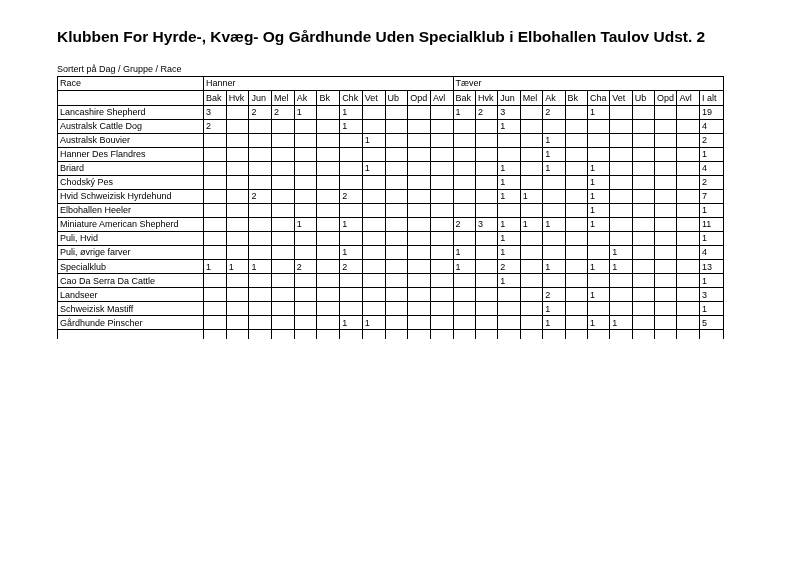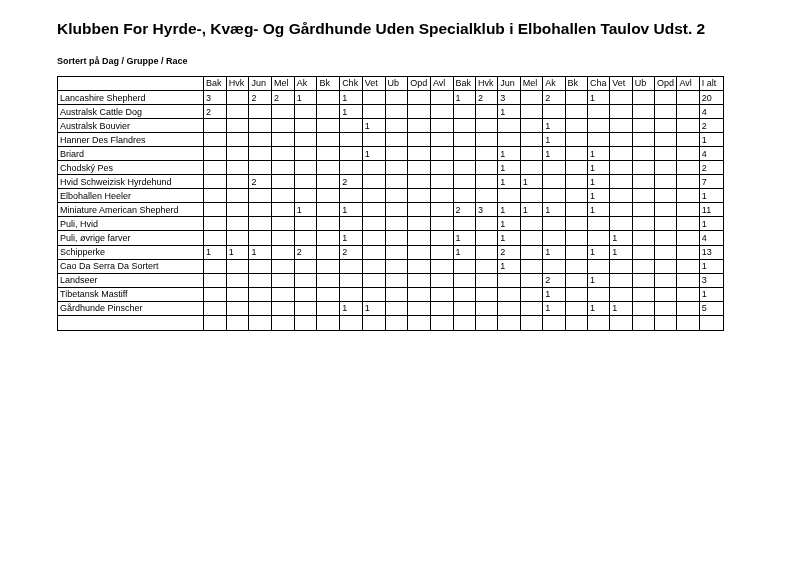--- a/index.html
+++ b/index.html
@@ -10,27 +10,27 @@
     font-family: "Liberation Sans", sans-serif;
     position: relative;
     overflow: hidden;
   }
   .doc { position: absolute; left: 57px; top: 19px; width: 670px; }
   .title-line {
     font-weight: bold;
     font-size: 15.5px;
     line-height: 19.5px;
     white-space: nowrap;
+    margin-top: 8px;
   }
   .subtitle {
     font-size: 9px;
     margin-top: 17px;
-    margin-bottom: 9px;
+    margin-bottom: 1px;
     line-height: 11px;
-    font-weight: bold;
   }
   .table-clip { height: 263px; overflow: hidden; width: 667px; }
   table.entries {
     border-collapse: collapse;
     table-layout: fixed;
     width: 666px;
   }
   table.entries td {
     border: 1px solid #000;
     font-size: 9px;
@@ -78,20 +78,25 @@
           <col class="numT">
           <col class="numT">
           <col class="numT">
           <col class="numT">
           <col class="numT">
           <col class="numT">
           <col class="numT">
           <col class="tot">
         </colgroup>
       <thead>
+        <tr class="hdr">
+          <td>Race</td>
+          <td colspan="11">Hanner</td>
+          <td colspan="12">Tæver</td>
+        </tr>
         <tr class="hdr" id="subheader-row">
           <td></td>
         <td>Bak</td>
             <td>Hvk</td>
             <td>Jun</td>
             <td>Mel</td>
             <td>Ak</td>
             <td>Bk</td>
             <td>Chk</td>
             <td>Vet</td>
@@ -130,21 +135,21 @@
             <td>2</td>
             <td>3</td>
             <td></td>
             <td>2</td>
             <td></td>
             <td>1</td>
             <td></td>
             <td></td>
             <td></td>
             <td></td>
-            <td>20</td>
+            <td>19</td>
           </tr>
           <tr class="data">
             <td>Australsk Cattle Dog</td>
             <td>2</td>
             <td></td>
             <td></td>
             <td></td>
             <td></td>
             <td></td>
             <td>1</td>
@@ -393,21 +398,21 @@
             <td></td>
             <td></td>
             <td></td>
             <td>1</td>
             <td></td>
             <td></td>
             <td></td>
             <td>4</td>
           </tr>
           <tr class="data">
-            <td>Schipperke</td>
+            <td>Specialklub</td>
             <td>1</td>
             <td>1</td>
             <td>1</td>
             <td></td>
             <td>2</td>
             <td></td>
             <td>2</td>
             <td></td>
             <td></td>
             <td></td>
@@ -419,21 +424,21 @@
             <td>1</td>
             <td></td>
             <td>1</td>
             <td>1</td>
             <td></td>
             <td></td>
             <td></td>
             <td>13</td>
           </tr>
           <tr class="data">
-            <td>Cao Da Serra Da Sortert</td>
+            <td>Cao Da Serra Da Cattle</td>
             <td></td>
             <td></td>
             <td></td>
             <td></td>
             <td></td>
             <td></td>
             <td></td>
             <td></td>
             <td></td>
             <td></td>
@@ -471,21 +476,21 @@
             <td>2</td>
             <td></td>
             <td>1</td>
             <td></td>
             <td></td>
             <td></td>
             <td></td>
             <td>3</td>
           </tr>
           <tr class="data">
-            <td>Tibetansk Mastiff</td>
+            <td>Schweizisk Mastiff</td>
             <td></td>
             <td></td>
             <td></td>
             <td></td>
             <td></td>
             <td></td>
             <td></td>
             <td></td>
             <td></td>
             <td></td>

